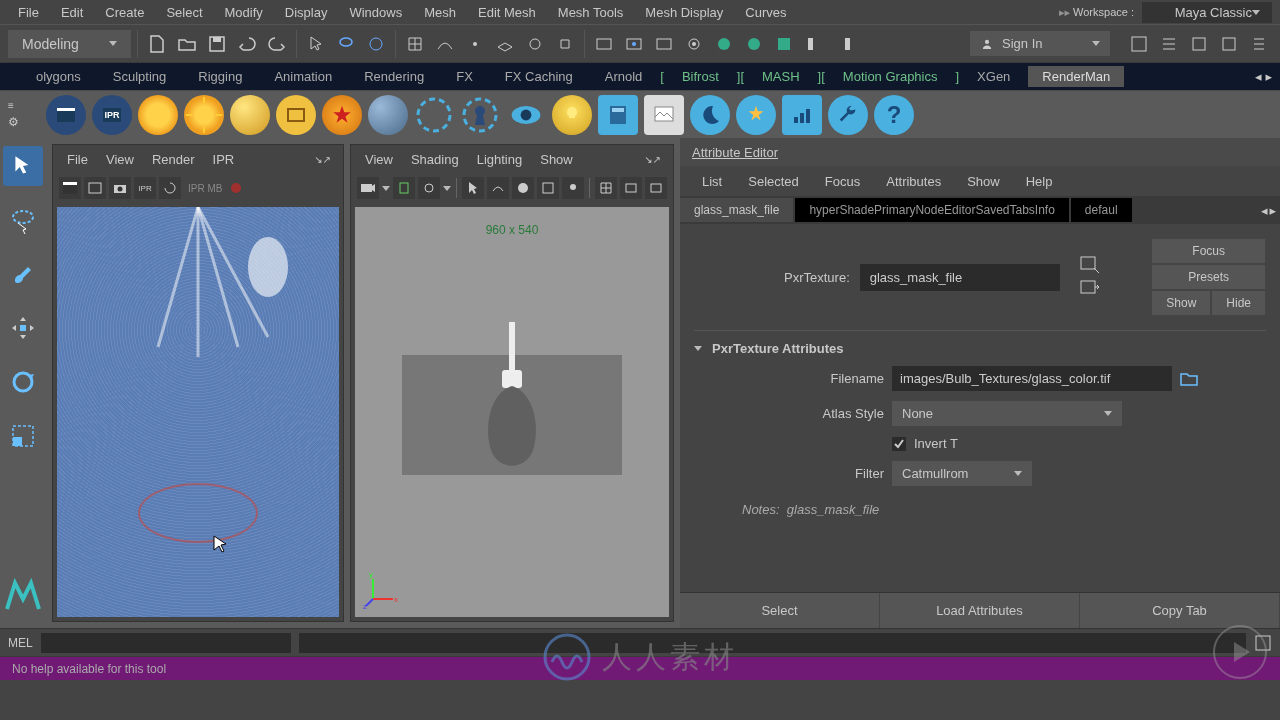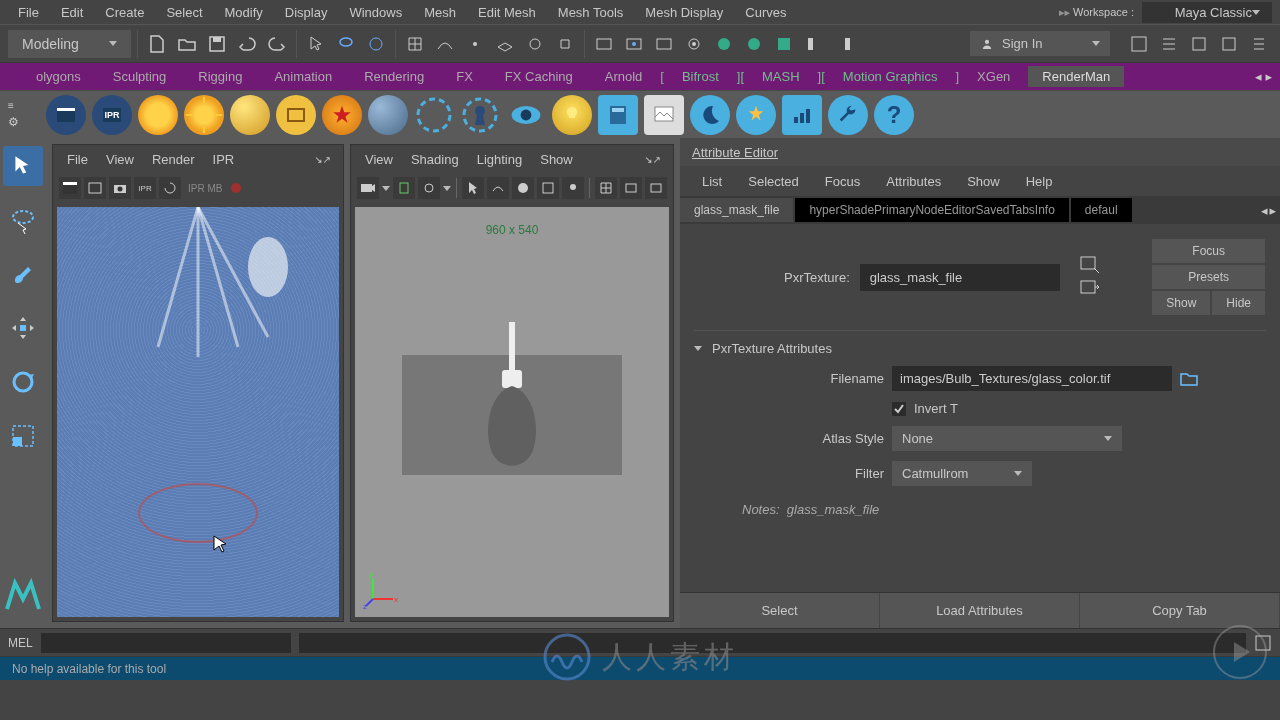--- a/index.html
+++ b/index.html
@@ -10,21 +10,21 @@
 .menubar .workspace { margin-left: auto; display: flex; align-items: center; gap: 8px; }
 .menubar .workspace-sel { background: #333; padding: 3px 12px; min-width: 130px; display: flex; align-items: center; justify-content: flex-end; }
 
 .toolbar1 { height: 38px; background: #444; display: flex; align-items: center; padding: 0 8px; gap: 4px; border-top: 1px solid #555; }
 .mode-sel { background: #555; padding: 6px 14px; display: flex; align-items: center; gap: 30px; font-size: 14px; }
 .tb-icon { width: 26px; height: 26px; display: flex; align-items: center; justify-content: center; cursor: pointer; }
 .tb-icon svg { width: 20px; height: 20px; }
 .tb-sep { width: 1px; height: 28px; background: #555; margin: 0 2px; }
 .signin { background: #555; padding: 5px 10px; margin-left: auto; display: flex; align-items: center; gap: 8px; min-width: 140px; }
 
-.shelf-tabs { height: 28px; background: #701a75; display: flex; align-items: center; padding: 0 0 0 22px; gap: 4px; font-size: 13px; border-top: 1px solid #3a3a3a; }
+.shelf-tabs { height: 28px; background: #0f172a; display: flex; align-items: center; padding: 0 0 0 22px; gap: 4px; font-size: 13px; border-top: 1px solid #3a3a3a; }
 .shelf-tab { padding: 3px 14px; cursor: pointer; color: #aaa; }
 .shelf-tab.active { background: #555; color: #ddd; }
 .shelf-tab.grn { color: #6ec088; }
 .shelf-tabs .arrows { margin-left:auto; display:flex; gap:4px; padding-right:8px;}
 
 .shelf-icons { height: 48px; background: #5a5a5a; display: flex; align-items: center; padding: 0 8px; gap: 6px; border-top:1px solid #4a4a4a; }
 .shelf-left { width: 32px; display:flex; flex-direction:column; gap:4px;}
 .shicon { width: 40px; height: 40px; border-radius: 50%; display: flex; align-items: center; justify-content: center; cursor: pointer; }
 
 .body-row { display: flex; height: 490px; background: #5a5a5a; }
@@ -68,42 +68,42 @@
 .ae-top { display:flex; align-items:center; gap:10px; margin-bottom:14px; }
 .ae-top .lbl { margin-left: 90px; font-size:13px; }
 .ae-top input { background:#2b2b2b; border:none; color:#ccc; padding:6px 10px; width:200px; font-size:13px; }
 .ae-top-icons { display:flex; flex-direction:column; gap:6px; margin-left:10px;}
 .ae-top-icons .ic { width:20px; height:18px;}
 .ae-top-btns { display:flex; flex-direction:column; gap:0; margin-left:auto; }
 .ae-top-btns .bt { background:#555; padding:5px 14px; font-size:12px; cursor:pointer; text-align:center; border:1px solid #444; }
 .ae-top-btns .br { display:flex; }
 
 .ae-section { border-top:1px solid #555; padding:10px 0; }
-.ae-sec-head { display:flex; align-items:center; gap:10px; font-size:13px; font-weight:400; margin-bottom:10px; }
+.ae-sec-head { display:flex; align-items:center; gap:10px; font-size:13px; font-weight:700; margin-bottom:10px; }
 .ae-row { display:flex; align-items:center; gap:8px; margin-bottom:10px; padding-left:20px; }
 .ae-row .lbl { width:170px; text-align:right; font-size:13px; }
 .ae-row input[type=text] { background:#2b2b2b; border:none; color:#ccc; padding:5px 8px; font-size:13px; flex:0 0 auto; }
 .ae-row .w1 { width:280px; }
 .ae-row .w2 { width:90px; }
 .ae-row .sel { background:#555; padding:5px 10px; width:230px; display:flex; justify-content:space-between; align-items:center; font-size:13px;}
 .ae-row .fld { width:18px; height:16px; }
 .ae-row .chk { width:14px; height:14px; background:#2b2b2b; display:inline-flex; align-items:center; justify-content:center; }
 .slider { flex:1; height:4px; background:#333; position:relative; max-width:120px;}
 .slider .knob { position:absolute; left:0; top:-5px; width:8px; height:14px; background:#ccc; border-radius:2px;}
 
 .ae-notes { font-size:13px; color:#aaa; padding: 6px 0 0 48px; font-style: italic;}
 
 .ae-bottom { height:36px; display:flex; border-top:1px solid #333; }
 .ae-bottom .bt { flex:1; background:#555; display:flex; align-items:center; justify-content:center; font-size:13px; cursor:pointer; border-right:1px solid #444; }
 
 .status-row { height: 28px; background:#444; display:flex; align-items:center; padding:0 8px; gap:8px; border-top:1px solid #333; }
 .status-row .mel { font-size:12px; }
 .status-row .cmd { flex:0 0 250px; height:20px; background:#2b2b2b; }
 .status-row .out { flex:1; height:20px; background:#2b2b2b; }
-.help-line { height:24px; background:#0c4a6e; display:flex; align-items:center; padding:0 12px; font-size:12px; color:#aaa; border-top:1px solid #3a3a3a;}
+.help-line { height:24px; background:#701a75; display:flex; align-items:center; padding:0 12px; font-size:12px; color:#aaa; border-top:1px solid #3a3a3a;}
 
 .watermark { position:absolute; bottom:38px; left:50%; transform:translateX(-50%); display:flex; align-items:center; gap:10px; opacity:0.6; pointer-events:none; }
 .watermark svg { width:50px; height:50px; }
 .watermark .txt { font-size:30px; color:#888; letter-spacing:4px; }
 .play-ov { position:absolute; right:12px; bottom:40px; opacity:0.4; pointer-events:none;}
 
 .tri-down { width:0; height:0; border-left:4px solid transparent; border-right:4px solid transparent; border-top:5px solid #bbb; }
 </style>
 </head>
 <body>
@@ -652,35 +652,35 @@
         <div class="ae-row">
           <span class="lbl">Filename</span>
           <input class="w1" type="text" value="images/Bulb_Textures/glass_color.tif" style="">
           <svg class="fld" viewBox="0 0 18 16">
               <path d="M1 3h6l2 2h8v9H1z" fill="none" stroke="#6ac0ff" stroke-width="1.5"></path>
             </svg>
         </div>
 
 
         <div class="ae-row">
+          <span class="lbl">Atlas Style</span>
+          <div class="sel">
+              <span>None</span>
+              <span class="tri-down"></span>
+            </div>
+        </div>
+
+        <div class="ae-row">
           <span class="lbl"></span>
           <span class="chk">
               <svg width="12" height="12" viewBox="0 0 12 12">
                 <path d="M2 6l3 3 5-7" stroke="#ccc" fill="none" stroke-width="2"></path>
               </svg>
             </span>
           <span>Invert T</span>
-        </div>
-
-        <div class="ae-row">
-          <span class="lbl">Atlas Style</span>
-          <div class="sel">
-              <span>None</span>
-              <span class="tri-down"></span>
-            </div>
         </div>
 
         <div class="ae-row">
           <span class="lbl">Filter</span>
           <div class="sel" style="width:140px">
               <span>Catmullrom</span>
               <span class="tri-down"></span>
             </div>
         </div>
 

